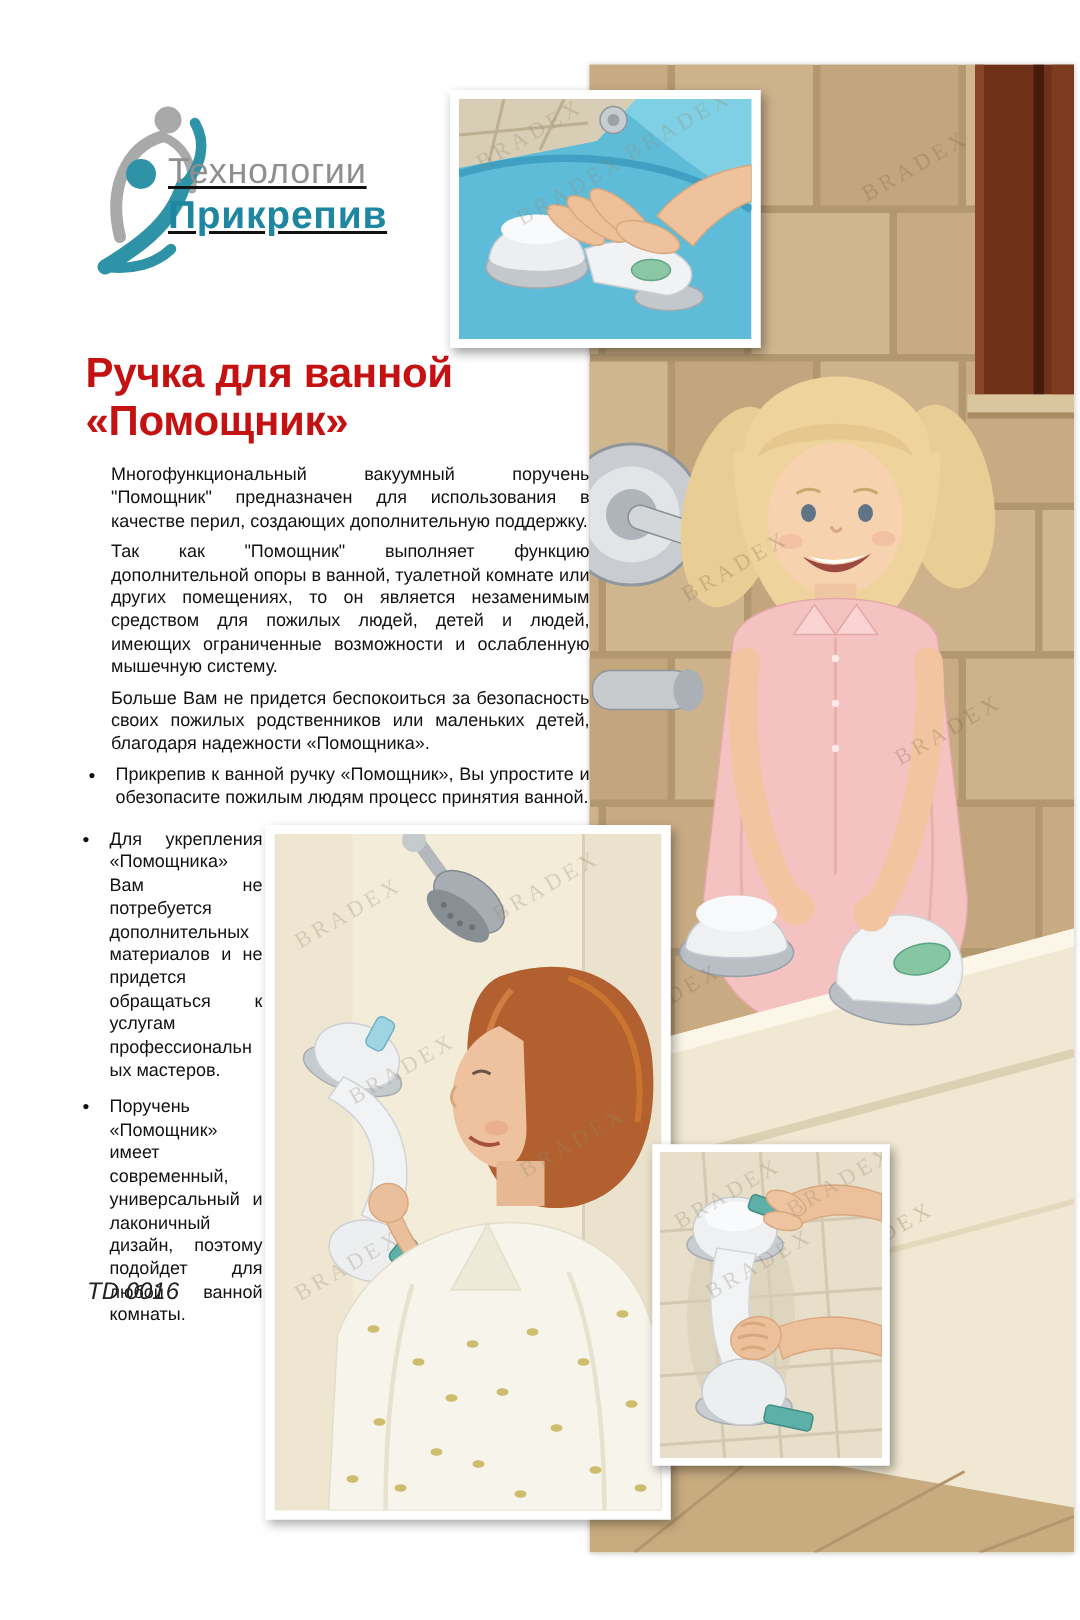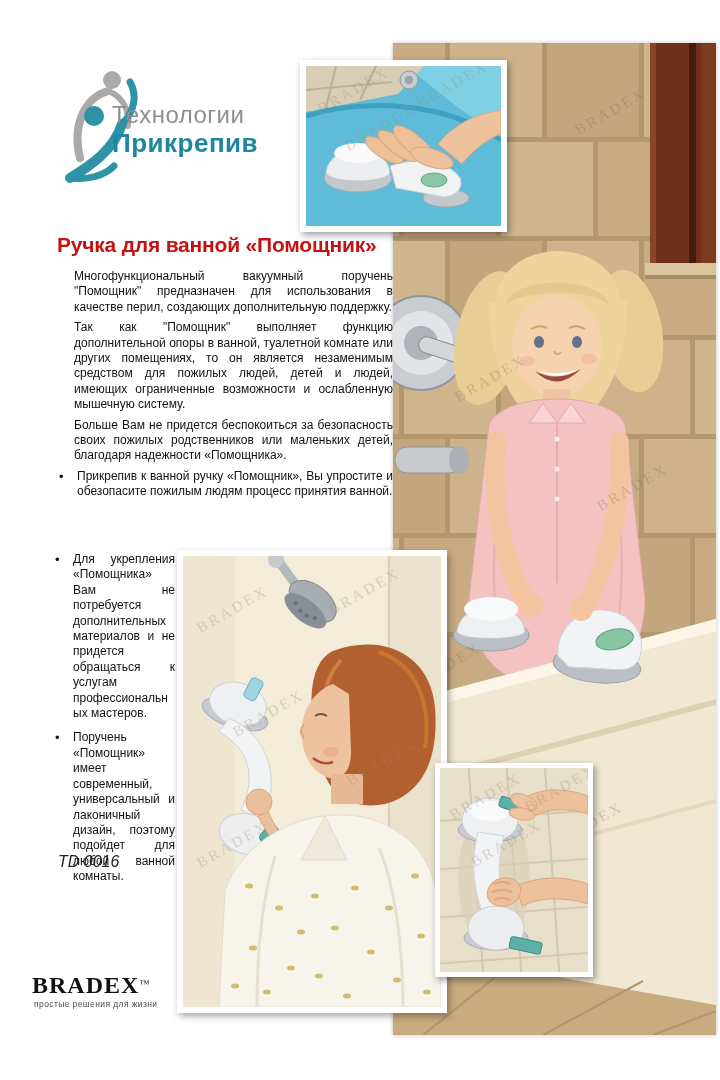--- a/index.html
+++ b/index.html
@@ -2,27 +2,27 @@
 <html lang="ru"><head>
 <meta charset="utf-8">
 <style>
   html,body{margin:0;padding:0;background:#fff;}
   .page{position:relative;width:720px;height:1080px;background:#ffffff;overflow:hidden;
         font-family:"Liberation Sans",sans-serif;color:#111;}
 
   
   .logo{position:absolute;left:56px;top:66px;width:260px;height:125px;}
   .logo svg{position:absolute;left:0;top:0;}
-  .logo-text{position:absolute;left:56px;top:36px;line-height:1.05;}
+  .logo-text{position:absolute;left:56px;top:36px;line-height:1.05;text-decoration:underline;}
   .logo-line1{font-size:24px;color:#8f8f8f;letter-spacing:.5px;}
   .logo-line2{font-size:26px;font-weight:bold;color:#1e86a0;letter-spacing:.5px;margin-top:3px;}
 
   
   .article{position:absolute;left:57px;top:233px;width:336px;}
-  .title{font-size:21px;font-weight:bold;color:#c41212;margin:0 0 12px 0;letter-spacing:-.2px;}
+  .title{font-size:28px;font-weight:bold;color:#c41212;margin:0 0 12px 0;letter-spacing:-.2px;}
   .body-copy p{margin:0 0 5px 17px;font-size:12px;line-height:15.4px;text-align:justify;}
   ul.bullets{list-style:none;margin:4px 0 0 0;padding:0;}
   ul.bullets li{position:relative;padding-left:20px;font-size:12px;line-height:15.4px;
                 text-align:justify;margin-bottom:9px;}
   ul.bullets li::before{content:"•";position:absolute;left:2px;top:0;font-size:13px;}
   .bullets-narrow{position:absolute;left:53px;top:548px;width:122px;}
   .bullets-narrow li{padding-left:20px;overflow-wrap:break-word;}
   .product-code{position:absolute;left:58px;top:853px;font-size:16px;font-style:italic;color:#222;}
 
   
@@ -369,20 +369,14 @@
     </ul>
   </div>
 
   <ul class="bullets bullets-narrow">
     <li>Для укрепления «Помощника» Вам не потребуется дополнительных материалов и не придется обращаться к услугам профессиональных мастеров.</li>
     <li>Поручень «Помощник» имеет современный, универсальный и лаконичный дизайн, поэтому подойдет для любой ванной комнаты.</li>
   </ul>
 
   <div class="product-code">TD 0016</div>
 
-  <div class="brand">
-    <div>
-      <span class="brand-name">BRADEX</span><span class="brand-tm">™</span>
-    </div>
-    <div class="brand-tagline">простые решения для жизни</div>
-  </div>
 
 </div>
 
 </body></html>

